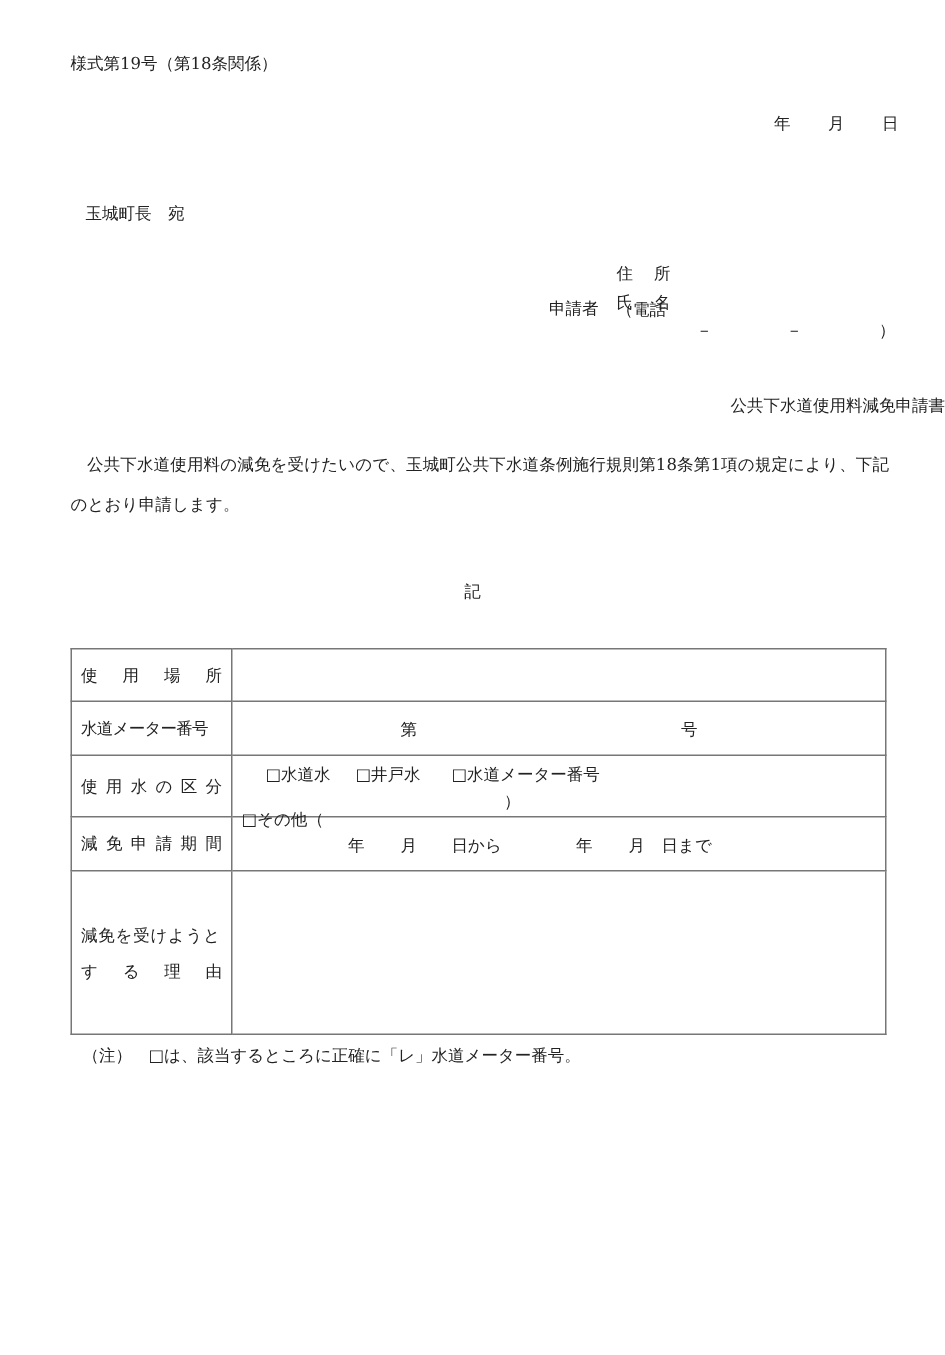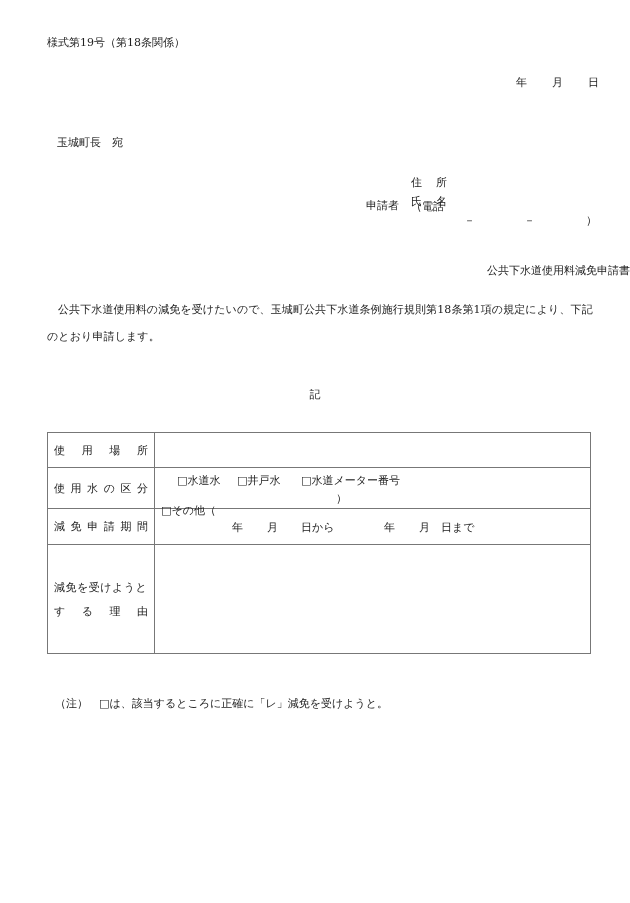--- a/index.html
+++ b/index.html
@@ -56,20 +56,31 @@
     <td class="lbl">
       <div class="lbl-just">
         <span>使</span>
         <span>用</span>
         <span>場</span>
         <span>所</span>
       </div>
     </td>
     <td></td>
   </tr>
+  <tr style="height:36px">
+    <td class="lbl">
+      <span style="letter-spacing:-0.5px">水道メーター番号</span>
+    </td>
+    <td>
+      <div style="position:relative;height:14px">
+        <span class="abs" style="left:106px;top:0">第</span>
+        <span class="abs" style="left:293px;top:0">号</span>
+      </div>
+    </td>
+  </tr>
   <tr style="height:41px">
     <td class="lbl">
       <div class="lbl-just">
         <span>使</span>
         <span>用</span>
         <span>水</span>
         <span>の</span>
         <span>区</span>
         <span>分</span>
       </div>
@@ -114,13 +125,13 @@
         <span>る</span>
         <span>理</span>
         <span>由</span>
       </div>
     </td>
     <td></td>
   </tr>
 </tbody>
   </table>
 
-<div class="abs note">（注）　□は、該当するところに正確に「レ」減免を受けようと。</div>
+<div class="abs note">（注）　□は、該当するところに正確に「レ」水道メーター番号。</div>
 
 </body></html>

